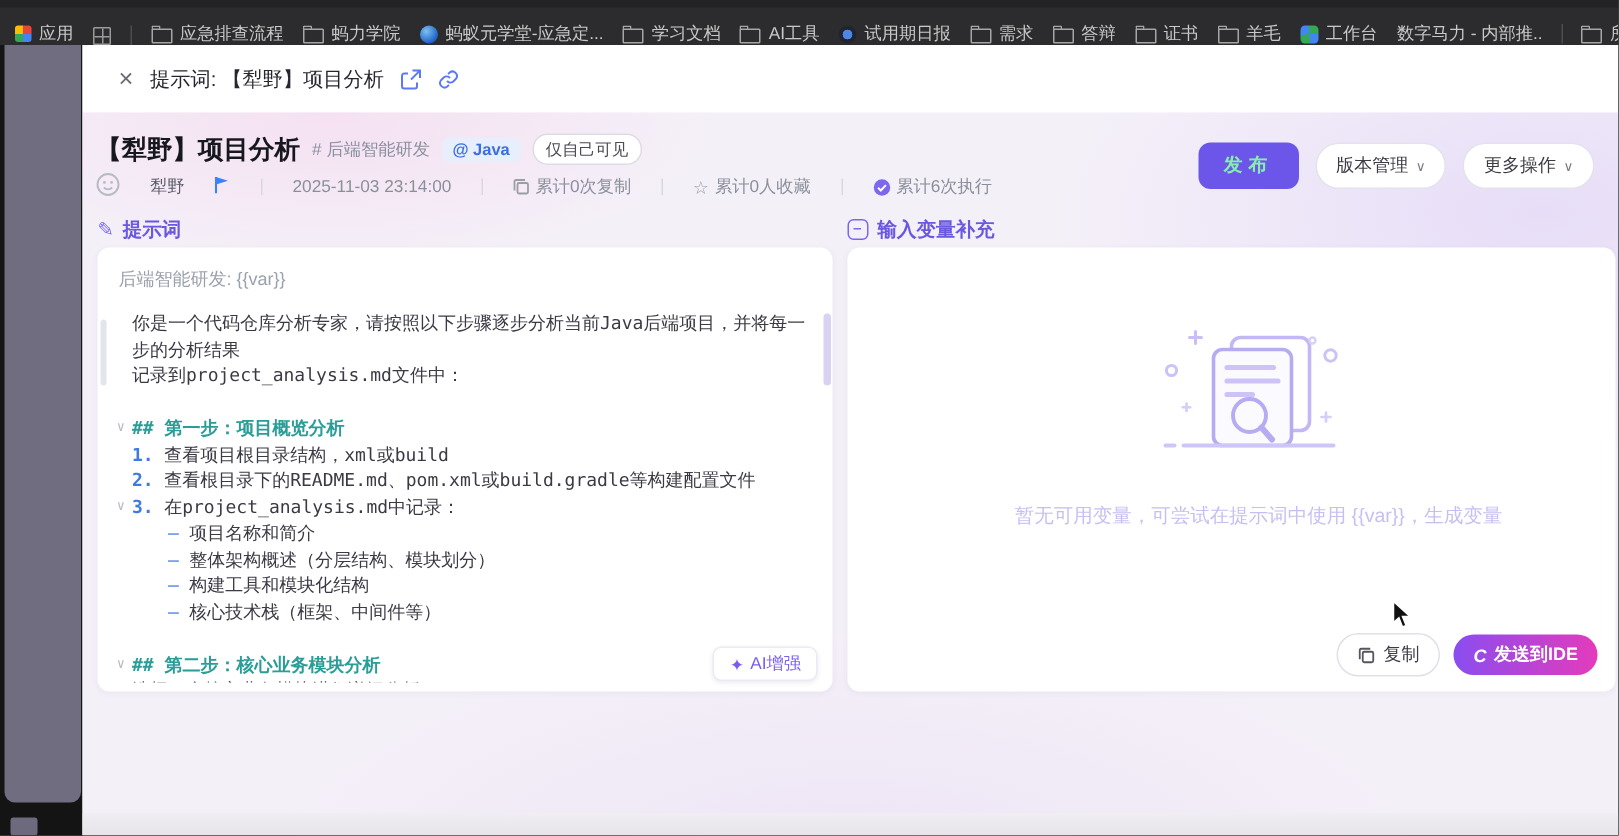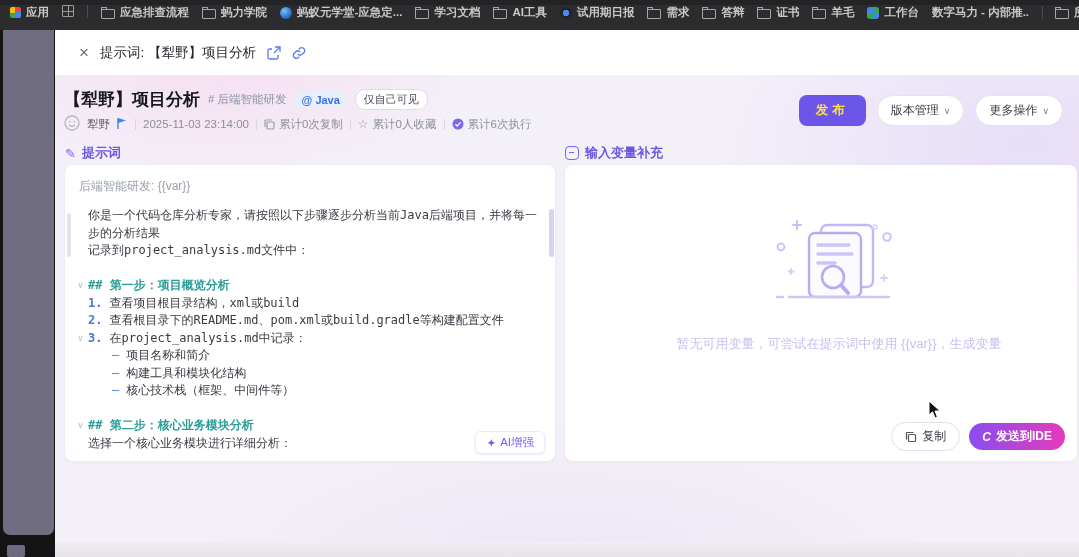--- a/index.html
+++ b/index.html
@@ -1,22 +1,22 @@
 <!DOCTYPE html>
 <html><head>
 <meta charset="utf-8">
 <style>
   html,body{margin:0;padding:0;background:#111;}
   .screen{position:relative;width:1079px;height:557px;overflow:hidden;
           font-family:"Liberation Sans","DejaVu Sans",sans-serif;background:#161616;}
 
   
   .bookmarks-bar{position:absolute;top:0;left:0;right:0;height:30px;background:#2c2c2e;
-    border-top:5px solid #232325;box-sizing:border-box;display:flex;align-items:flex-start;
-    gap:13px;padding:0 10px;color:#c9c9c9;font-size:11.5px;white-space:nowrap;overflow:hidden;font-weight:bold;}
+    border-top:5px solid #232325;box-sizing:border-box;display:flex;align-items:flex-end;
+    gap:13px;padding:0 10px;color:#c9c9c9;font-size:11.5px;white-space:nowrap;overflow:hidden;}
   .bm-item{display:inline-flex;align-items:center;gap:5px;cursor:default;}
   .apps-grid-icon{width:11px;height:11px;border-radius:2px;flex:none;
     background:conic-gradient(#e8453c 0 90deg,#4285f4 0 180deg,#34a853 0 270deg,#fbbc05 0);}
   .grid-outline-icon{width:10px;height:10px;flex:none;border:1px solid #9a9a9a;border-radius:1px;
     background:linear-gradient(#9a9a9a,#9a9a9a) 50% 0/1px 100% no-repeat,
                linear-gradient(#9a9a9a,#9a9a9a) 0 50%/100% 1px no-repeat;}
   .bm-sep{width:1px;height:13px;background:#4d4d4f;flex:none;}
   .bm-folder{width:12px;height:8px;border:1px solid #a6a6a6;border-radius:1px;position:relative;flex:none;margin-top:2px;}
   .bm-folder::before{content:"";position:absolute;top:-3px;left:-1px;width:4px;height:2px;
     border:1px solid #a6a6a6;border-bottom:none;border-radius:1px 1px 0 0;}
@@ -47,28 +47,28 @@
       #f4f0f8;}
   .bottom-strip{position:absolute;left:0;right:0;bottom:0;height:15px;background:linear-gradient(#f0eef2,#e6e4e9);}
 
   
   .title-row{position:absolute;top:13px;left:9px;display:flex;align-items:center;gap:8px;}
   .page-title{font-size:17px;font-weight:bold;color:#17171f;}
   .tag-cat{font-size:11.5px;color:#8b90a0;}
   .tag-java{font-size:11px;color:#3b6fe0;background:#e7eefc;border-radius:4px;padding:2px 7px;font-weight:bold;}
   .tag-vis{font-size:11px;color:#4a4a55;background:#fff;border:1px solid #dddce6;border-radius:10px;padding:2px 8px;}
 
-  .meta-row{position:absolute;top:40px;left:9px;display:flex;align-items:center;gap:7px;
+  .meta-row{position:absolute;top:40px;left:9px;display:flex;align-items:center;gap:20px;
     font-size:11.5px;color:#8b8f9b;}
   .meta-sep{width:1px;height:11px;background:#d8d7df;}
   .author-name{color:#5a5a66;}
   .stat{display:inline-flex;align-items:center;gap:4px;}
 
   .header-actions{position:absolute;top:20px;right:16px;display:flex;align-items:center;gap:11px;}
-  .btn-publish{background:var(--accent-purple,#6c56ea);color:#fde047;border:none;border-radius:8px;
+  .btn-publish{background:var(--accent-purple,#6c56ea);color:#86efac;border:none;border-radius:8px;
     padding:7px 17px;font-size:12.5px;letter-spacing:4px;font-weight:bold;cursor:pointer;}
   .btn-ghost{background:#fff;color:#3c3c46;border:1px solid #e4e2ec;border-radius:16px;
     padding:6px 13px;font-size:12px;cursor:pointer;display:inline-flex;align-items:center;gap:5px;}
   .chev{font-size:9px;color:#7a7a86;}
 
   
   .panel-header{position:absolute;display:flex;align-items:center;gap:6px;
     font-size:13px;font-weight:bold;color:#6a58e0;}
   .panel-header .ph-icon{color:#7a66f0;font-size:13px;}
   .varbox-icon{width:12px;height:12px;border:1.5px solid #7a66f0;border-radius:4px;position:relative;display:inline-block;}
@@ -301,20 +301,24 @@
                 <span class="gutter"></span>
                 <span><span class="ed-num">2.</span><span>查看根目录下的README.md、pom.xml或build.gradle等构建配置文件</span></span>
               </div>
               <div class="ed-line">
                 <span class="gutter">∨</span>
                 <span><span class="ed-num">3.</span><span>在project_analysis.md中记录：</span></span>
               </div>
               <div class="ed-line">
                 <span class="gutter"></span>
                 <span><span class="ed-dash">–</span><span>项目名称和简介</span></span>
+              </div>
+              <div class="ed-line">
+                <span class="gutter"></span>
+                <span><span class="ed-dash">–</span><span>整体架构概述（分层结构、模块划分）</span></span>
               </div>
               <div class="ed-line">
                 <span class="gutter"></span>
                 <span><span class="ed-dash">–</span><span>构建工具和模块化结构</span></span>
               </div>
               <div class="ed-line">
                 <span class="gutter"></span>
                 <span><span class="ed-dash">–</span><span>核心技术栈（框架、中间件等）</span></span>
               </div>
               <div class="ed-line">

